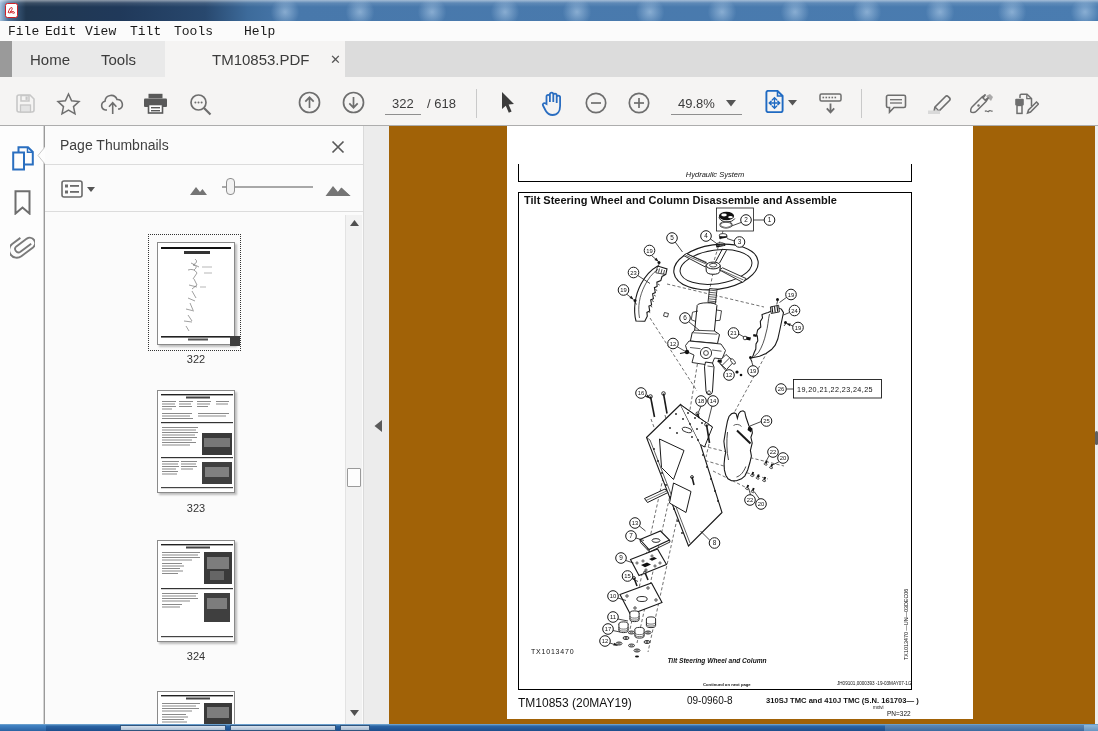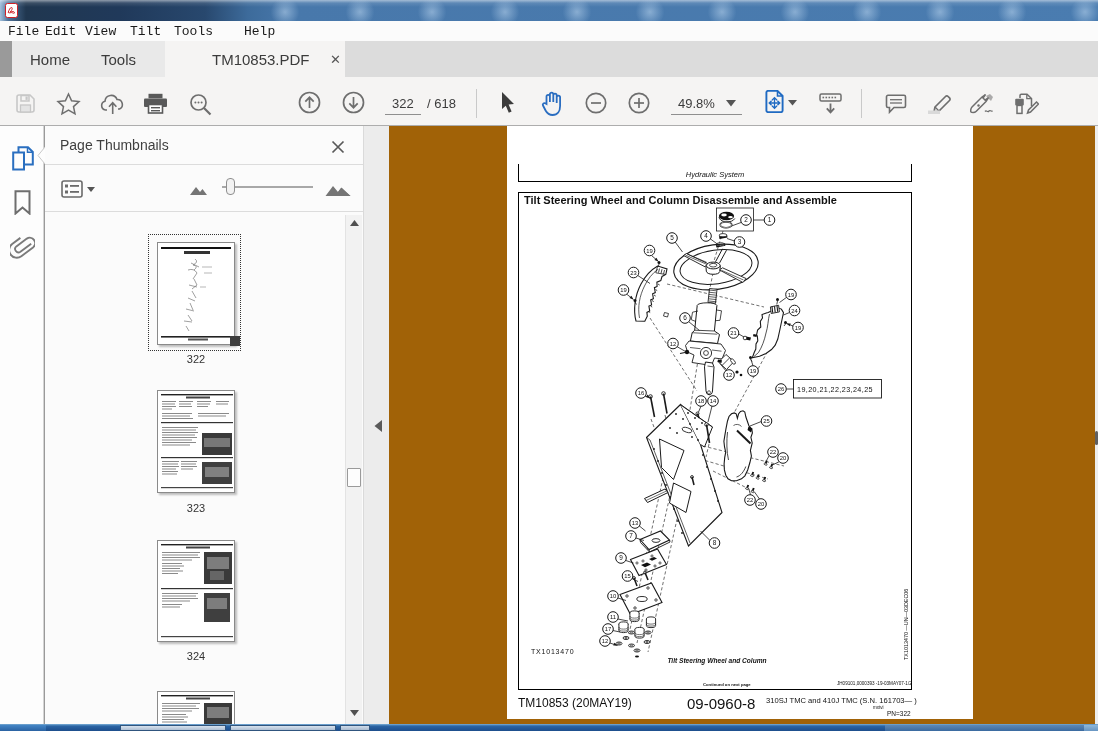--- a/index.html
+++ b/index.html
@@ -740,22 +740,22 @@
       <text x="605" y="643.2" font-size="5.8" text-anchor="middle" font-family="Liberation Sans" fill="#111">12</text>
       </svg>
 
       <div style="position:absolute;left:24px;top:522px;font-size:7px;letter-spacing:0.8px;color:#111">TX1013470</div>
       <div style="position:absolute;left:120px;top:531px;width:180px;text-align:center;font-size:6.6px;font-style:italic;font-weight:bold;color:#111">Tilt Steering Wheel and Column</div>
       <div style="position:absolute;left:196px;top:555.5px;font-size:4.2px;font-weight:bold;color:#111">Continued on next page</div>
       <div style="position:absolute;left:330px;top:555px;font-size:4.6px;color:#111">JH09101,0000393 -19-03MAY07-1/2</div>
       <div style="position:absolute;left:396px;top:534px;font-size:5.4px;color:#111;transform:rotate(-90deg);transform-origin:left top;white-space:nowrap">TX1013470 —UN—03DEC06</div>
 
       <div style="position:absolute;left:11px;top:570px;font-size:12px;color:#111">TM10853 (20MAY19)</div>
-      <div style="position:absolute;left:180px;top:569px;font-size:15px;color:#111">09-0960-8</div>
-      <div style="position:absolute;left:259px;top:570px;font-size:7.6px;font-weight:normal;color:#111">310SJ TMC and 410J TMC (S.N. 161703— )</div>
+      <div style="position:absolute;left:180px;top:569px;font-size:10px;color:#111">09-0960-8</div>
+      <div style="position:absolute;left:259px;top:570px;font-size:7.6px;font-weight:bold;color:#111">310SJ TMC and 410J TMC (S.N. 161703— )</div>
       <div style="position:absolute;left:366px;top:579px;font-size:4.5px;color:#111">mxtvi</div>
       <div style="position:absolute;left:380px;top:584px;font-size:6.5px;color:#111">PN=322</div>
     </div>
   </div>
   <div id="taskbar">
     <div style="position:absolute;left:0;top:1px;width:46px;height:6px;background:linear-gradient(to bottom,#4486c6,#2a62a2)"></div>
     <div style="position:absolute;left:120px;top:1px;width:106px;height:6px;background:linear-gradient(to bottom,#d7e2ee,#aebfd4);border:1px solid #30557e"></div>
     <div style="position:absolute;left:230px;top:1px;width:106px;height:6px;background:linear-gradient(to bottom,#d7e2ee,#aebfd4);border:1px solid #30557e"></div>
     <div style="position:absolute;left:340px;top:1px;width:30px;height:6px;background:linear-gradient(to bottom,#cfdcea,#a8bacf);border:1px solid #30557e"></div>
     <div style="position:absolute;left:885px;top:1px;width:200px;height:6px;background:linear-gradient(to bottom,#5d88b6,#3a6aa0)"></div>

